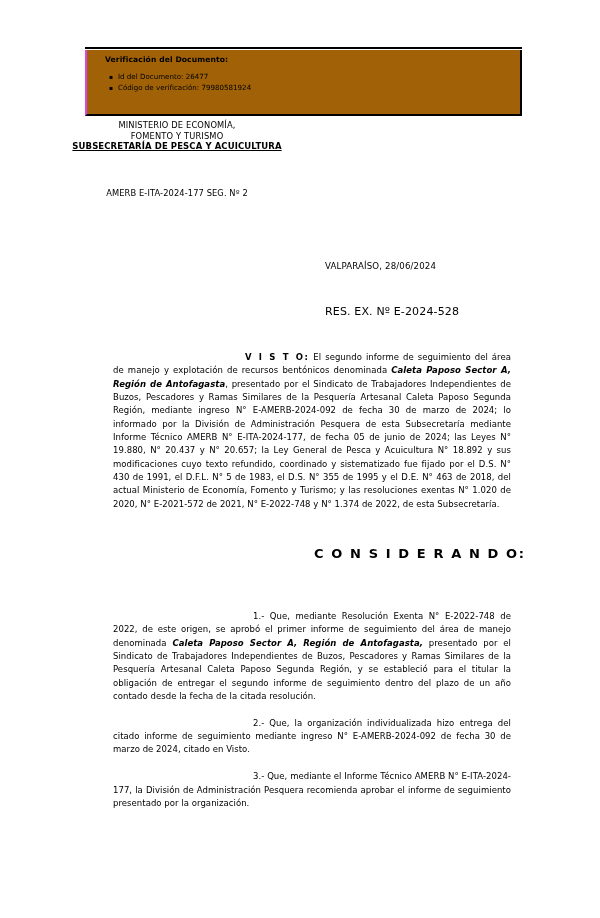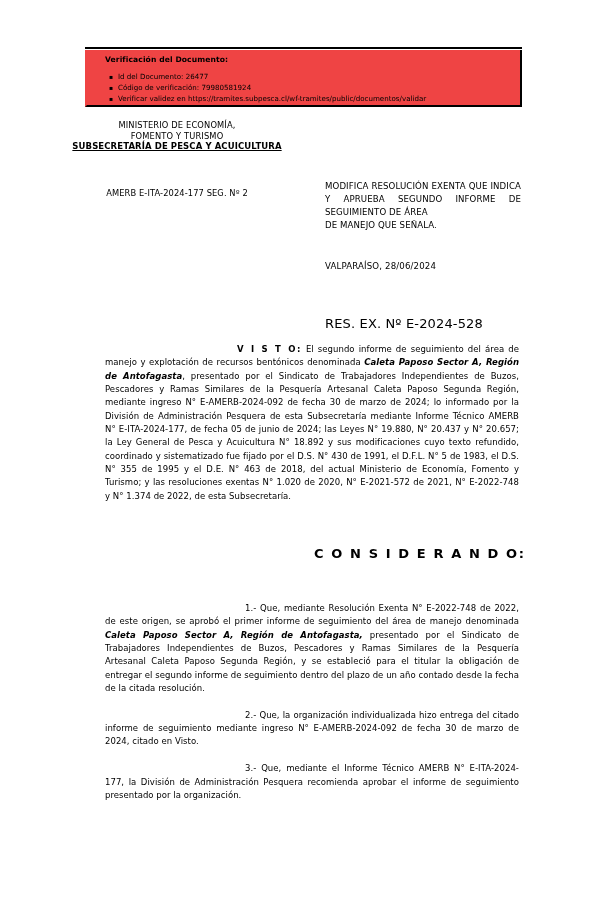--- a/index.html
+++ b/index.html
@@ -36,26 +36,26 @@
     top: 0;
     width: 437px;
     height: 2px;
     background: #000;
   }
   .verif-box {
     position: absolute;
     left: 0;
     top: 3px;
     width: 437px;
-    height: 57px;
-    border-left: 2px solid #ef4444;
+    height: 66px;
+    border-left: 2px solid #d946ef;
     border-right: 2px solid #000;
     border-bottom: 2px solid #000;
     box-sizing: border-box;
-    background: #ef4444;
+    background: #a16207;
   }
   .verif-title {
     position: absolute;
     left: 18px;
     top: 5px;
     font-size: 7.6px;
     font-weight: bold;
     letter-spacing: 0.1px;
   }
   .verif-list {
@@ -120,34 +120,34 @@
   .place-date {
     position: absolute;
     left: 325px;
     top: 261px;
     font-size: 8.6px;
     letter-spacing: 0.15px;
   }
   .res-number {
     position: absolute;
     left: 325px;
-    top: 316px;
-    font-size: 13px;
+    top: 305px;
+    font-size: 11px;
     letter-spacing: 0.15px;
   }
 
   
   .body-block {
     position: absolute;
     left: 105px;
     top: 343px;
     width: 414px;
   }
   p.para {
-    margin: 0;
+    margin: 8px;
     font-size: 8.5px;
     line-height: 13.35px;
     text-align: justify;
     text-align-last: left;
     letter-spacing: 0.05px;
     text-indent: 0;
   }
   p.para + p.para {
     margin-top: 13.4px;
   }
@@ -203,36 +203,31 @@
 
 <div class="page">
 
   <div class="verif-wrap">
     <div class="verif-rule"></div>
     <div class="verif-box">
       <div class="verif-title">Verificación del Documento:</div>
       <div class="verif-list">
         <div class="verif-item">Id del Documento: 26477</div>
         <div class="verif-item">Código de verificación: 79980581924</div>
-        <div class="verif-item">Verificar validez en https://tramites.subpesca.cl/wf-tramites/public/documentos/validar</div>
       </div>
     </div>
   </div>
 
   <div class="ministry">
     <div>MINISTERIO DE ECONOMÍA,</div>
     <div>FOMENTO Y TURISMO</div>
     <div class="line-bold">SUBSECRETARÍA DE PESCA Y ACUICULTURA</div>
     <div class="amerb">AMERB E-ITA-2024-177 SEG. Nº 2</div>
   </div>
 
-  <div class="doc-title">
-    <span>MODIFICA RESOLUCIÓN EXENTA QUE INDICA Y APRUEBA SEGUNDO INFORME DE SEGUIMIENTO DE ÁREA</span>
-    <span class="last">DE MANEJO QUE SEÑALA.</span>
-  </div>
 
   <div class="place-date">VALPARAÍSO, 28/06/2024</div>
   <div class="res-number">RES. EX. Nº E-2024-528</div>
 
   <div class="body-block">
     <p class="para"><span class="indent-lead"></span><span class="kw">V I S T O:</span><span> El segundo informe de seguimiento del área de manejo y explotación de recursos bentónicos denominada </span><em class="it">Caleta Paposo Sector A, Región de Antofagasta</em><span>, presentado por el Sindicato de Trabajadores Independientes de Buzos, Pescadores y Ramas Similares de la Pesquería Artesanal Caleta Paposo Segunda Región, mediante ingreso N° E-AMERB-2024-092 de fecha 30 de marzo de 2024; lo informado por la División de Administración Pesquera de esta Subsecretaría mediante Informe Técnico AMERB N° E-ITA-2024-177, de fecha 05 de junio de 2024; las Leyes N° 19.880, N° 20.437 y N° 20.657; la Ley General de Pesca y Acuicultura N° 18.892 y sus modificaciones cuyo texto refundido, coordinado y sistematizado fue fijado por el D.S. N° 430 de 1991, el D.F.L. N° 5 de 1983, el D.S. N° 355 de 1995 y el D.E. N° 463 de 2018, del actual Ministerio de Economía, Fomento y Turismo; y las resoluciones exentas N° 1.020 de 2020, N° E-2021-572 de 2021, N° E-2022-748 y N° 1.374 de 2022, de esta Subsecretaría.</span></p>
   </div>
 
   <div class="considerando">C O N S I D E R A N D O:</div>
 

